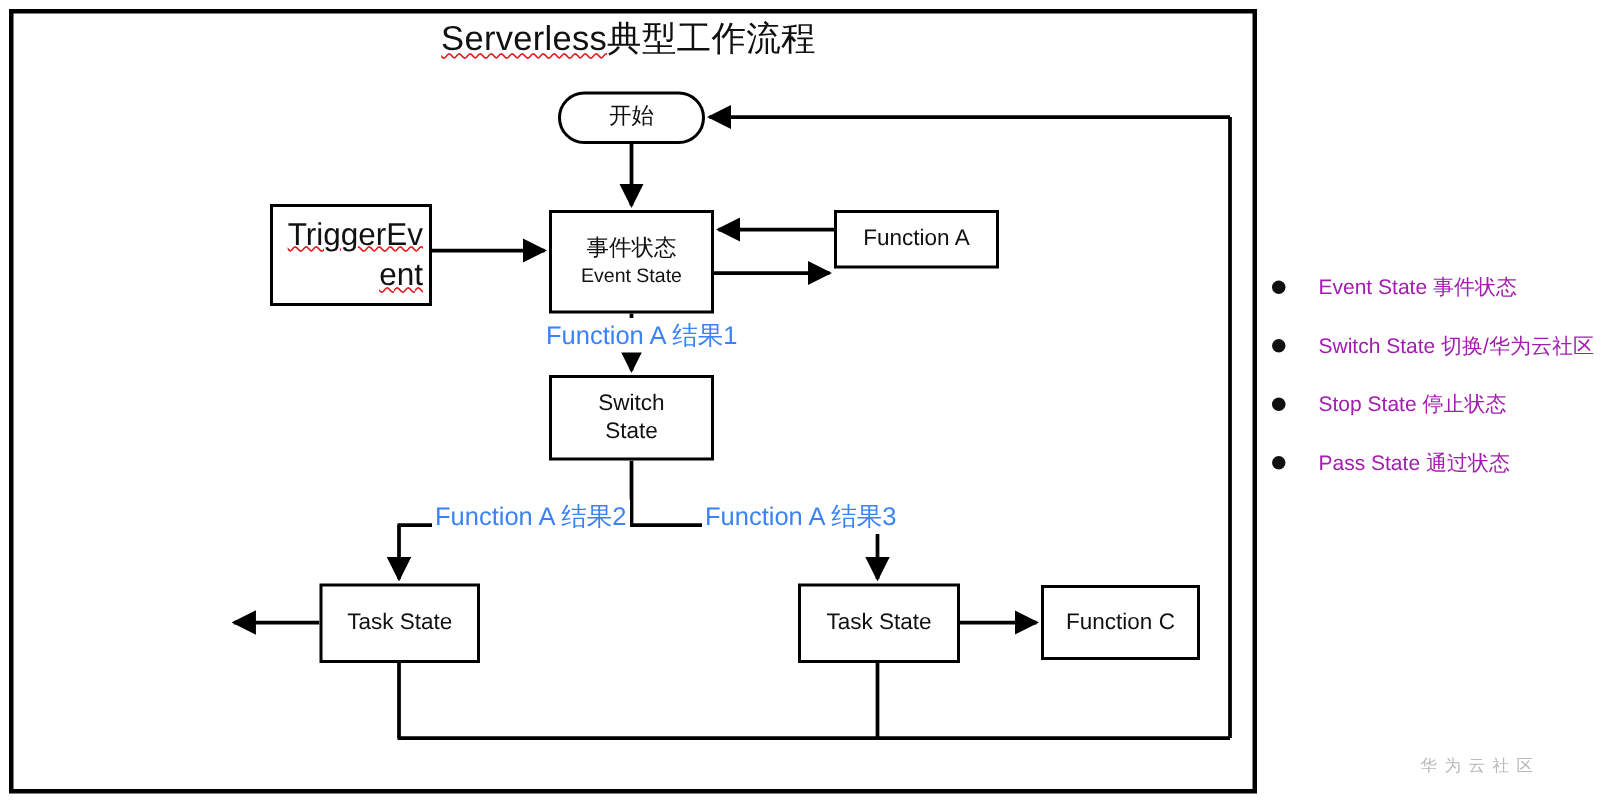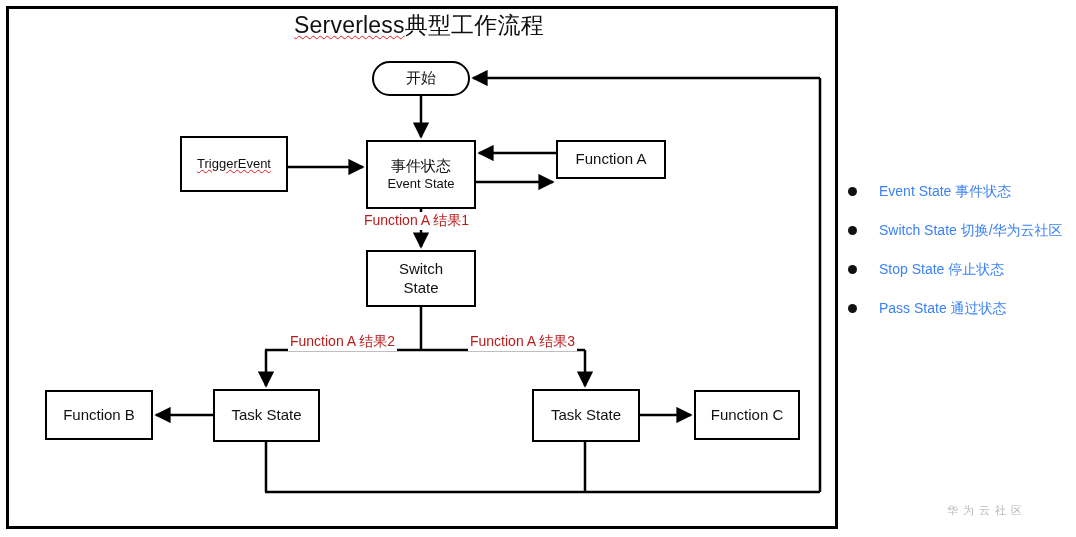--- a/index.html
+++ b/index.html
@@ -81,34 +81,34 @@
     text-decoration-style: wavy;
     text-decoration-thickness: 1px;
     text-underline-offset: 1px;
     word-break: break-all;
     line-height: 1.3;
     padding: 0 4px;
   }
 
   
   #n-start        { left: 372px; top: 61px;  width: 98px;  height: 35px; }
-  #n-trigger      { left: 180px; top: 136px; width: 108px; height: 56px; font-size: 13px; }
+  #n-trigger      { left: 180px; top: 136px; width: 108px; height: 68px; font-size: 21px; }
   #n-event        { left: 366px; top: 140px; width: 110px; height: 69px; }
   #n-funcA        { left: 556px; top: 140px; width: 110px; height: 39px; }
   #n-switch       { left: 366px; top: 250px; width: 110px; height: 57px; }
   #n-funcB        { left: 45px;  top: 390px; width: 108px; height: 50px; }
   #n-taskL        { left: 213px; top: 389px; width: 107px; height: 53px; }
   #n-taskR        { left: 532px; top: 389px; width: 108px; height: 53px; }
   #n-funcC        { left: 694px; top: 390px; width: 106px; height: 50px; }
 
   
   .edge-label {
     position: absolute;
-    font-size: 14px;
-    color: #b91c1c;
+    font-size: 17px;
+    color: #3b82f6;
     white-space: nowrap;
     z-index: 6;
     background: #ffffff;
     padding: 0 2px;
   }
   #lbl-r1 { left: 362px; top: 212px; }
   #lbl-r2 { left: 288px; top: 333px; }
   #lbl-r3 { left: 468px; top: 333px; }
 
   
@@ -127,21 +127,21 @@
     position: absolute;
     left: 848px;
     top: 172px;
     width: 228px;
   }
   .legend-item {
     display: flex;
     align-items: center;
     height: 39px;
     font-size: 14px;
-    color: #3b82f6;
+    color: #a21caf;
     white-space: nowrap;
   }
   .legend-bullet {
     width: 9px;
     height: 9px;
     border-radius: 50%;
     background: #111111;
     margin-right: 22px;
     flex: 0 0 auto;
   }
@@ -221,23 +221,20 @@
 
   <div class="node" id="n-funcA">
     <span>Function A</span>
   </div>
 
   <div class="node" id="n-switch">
     <span>Switch</span>
     <span>State</span>
   </div>
 
-  <div class="node" id="n-funcB">
-    <span>Function B</span>
-  </div>
 
   <div class="node" id="n-taskL">
     <span>Task State</span>
   </div>
 
   <div class="node" id="n-taskR">
     <span>Task State</span>
   </div>
 
   <div class="node" id="n-funcC">

